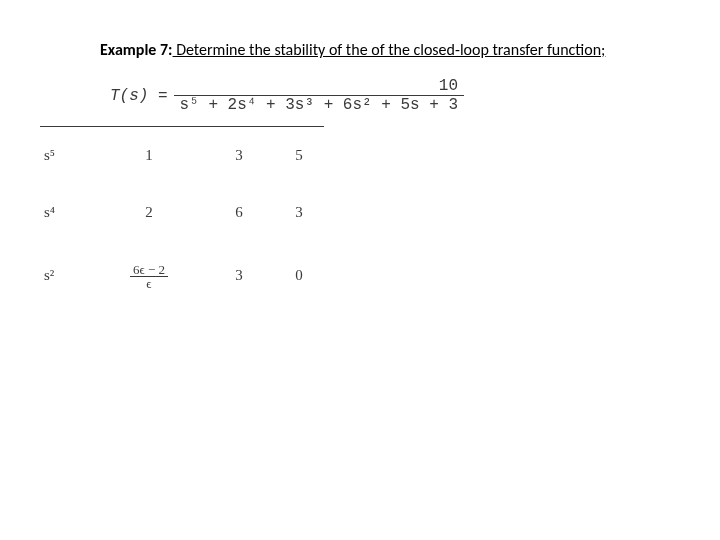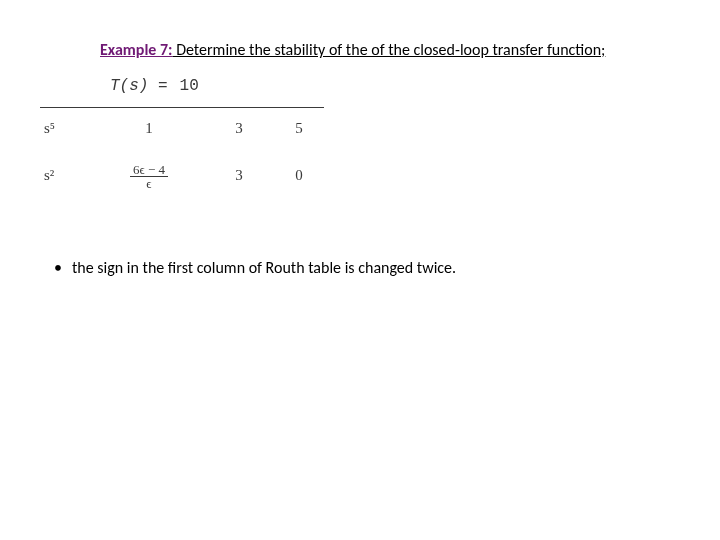--- a/index.html
+++ b/index.html
@@ -1,26 +1,26 @@
 <!DOCTYPE html>
 <html><head>
 <meta charset="utf-8">
 <style>
   html,body{margin:0;padding:0;width:720px;height:540px;background:#fff;font-family:Calibri,Arial,sans-serif;color:#000}
   .page{padding:40px 40px 0 40px;box-sizing:border-box}
   .title{margin-left:60px;font-size:16px}
-  .ex{color:#701a75;font-weight:700;text-decoration:underline}
+  .ex{color:#000000;font-weight:700;}
   .rest{text-decoration:underline}
   .eq{margin:18px 0 12px 70px;font-family:Liberation Mono, monospace;font-size:16px;color:#3a3a3a;display:flex;align-items:center}
   .frac{display:inline-flex;flex-direction:column;align-items:flex-end;margin-left:6px}
   .num{padding:0 6px}
   .den{border-top:1px solid #3a3a3a;padding:0 6px}
   .tbl{margin:10px auto 0 auto;font-family:'Cambria Math','Times New Roman',serif;font-size:15px;color:#3a3a3a}
   .tbl table{border-collapse:collapse}
-  .tbl td{padding:12px 0;text-align:center;vertical-align:middle}
+  .tbl td{padding:20px 0;text-align:center;vertical-align:middle}
   .tbl .lab{width:50px;text-align:left;padding-left:4px}
   .tbl .c1{width:110px}
   .tbl .c2{width:70px}
   .tbl .c3{width:50px}
   .hr td{border-top:1px solid #3a3a3a}
   .sfrac{display:inline-flex;flex-direction:column;align-items:center;font-size:13px;line-height:1}
   .sfrac .t{border-bottom:1px solid #3a3a3a;padding:0 3px}
   .sfrac .b{padding:0 3px}
   .strike{position:relative;display:inline-block}
   .strike::after{content:"";position:absolute;left:-2px;right:-2px;top:50%;border-top:1px solid #3a3a3a}
@@ -34,41 +34,47 @@
 
 <div class="page">
   <div class="title">
     <span class="ex">Example 7:</span><span class="rest"> Determine the stability of the of the closed-loop transfer function;</span>
   </div>
 
   <div class="eq">
     <span style="font-style:italic">T(s) = </span>
     <span class="frac">
       <span class="num">10</span>
+      <span class="den">s⁵ + 2s⁴ + 3s³ + 6s² + 5s + 3</span>
     </span>
   </div>
 
   <div class="tbl">
     <table>
       <tbody>
           <tr class="hr">
         <td class="lab"><span>s⁵</span></td>
         <td class="c1">1</td>
         <td class="c2">3</td>
         <td class="c3">5</td>
       </tr>
       <tr>
+        <td class="lab"><span>s⁴</span></td>
+        <td class="c1">2</td>
+        <td class="c2">6</td>
+        <td class="c3">3</td>
+      </tr>
+      <tr>
         <td class="lab"><span>s²</span></td>
         <td class="c1"><span class="sfrac">
-                <span class="t">6ϵ − 4</span>
+                <span class="t">6ϵ − 2</span>
                 <span class="b">ϵ</span>
               </span></td>
         <td class="c2">3</td>
         <td class="c3">0</td>
       </tr>
     </tbody>
       </table>
   </div>
 
   <ul class="bul">
-    <li><span>the sign in the first column of Routh table is changed twice.</span></li>
   </ul>
 </div>
 
 </body></html>

